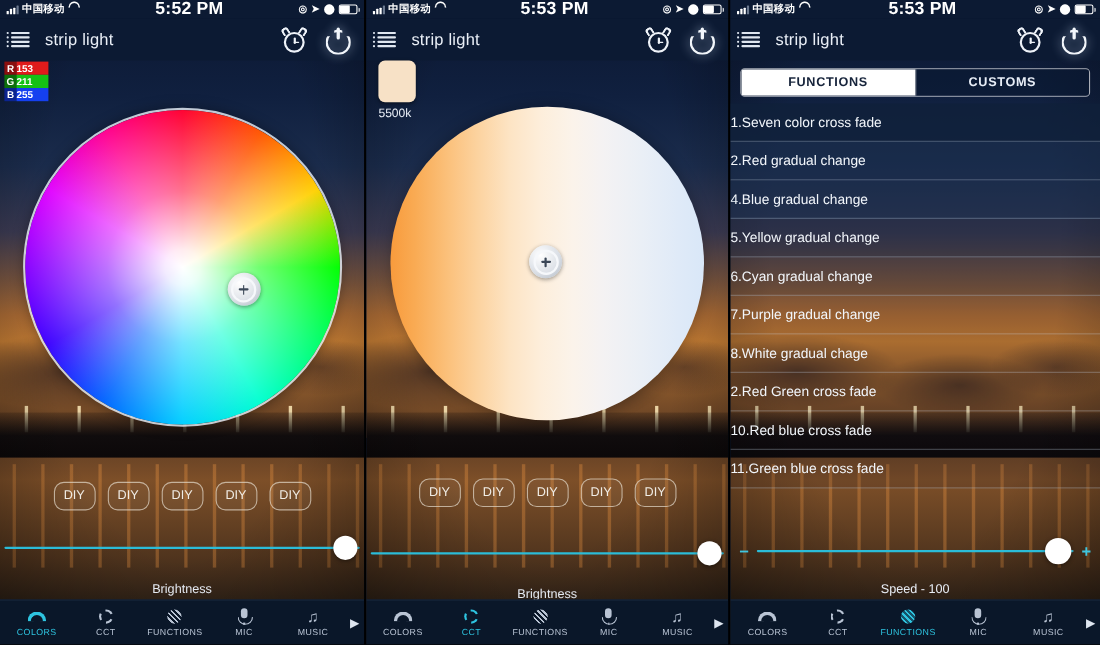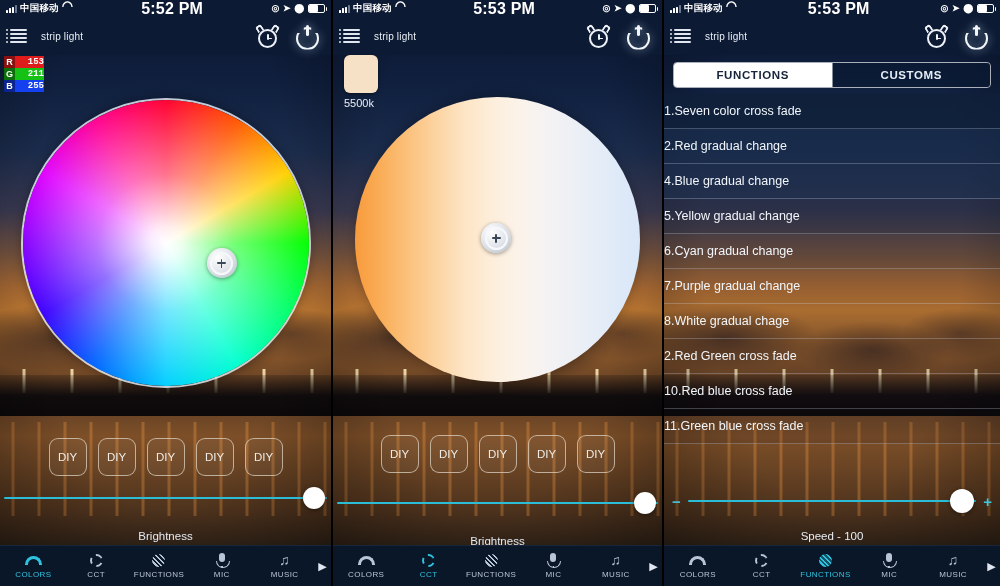--- a/index.html
+++ b/index.html
@@ -80,21 +80,21 @@
   .battery i { display:block; height:100%; background:#fff; border-radius:1px; }
 
   
   .header {
     position:relative; z-index:5; height:38px;
     background:#0c1a33; display:flex; align-items:center; padding:0 10px;
   }
   .hamburger { width:17px; height:14px; display:flex; flex-direction:column; justify-content:space-between; cursor:pointer; }
   .hamburger span { display:block; height:2.2px; background:#dfe6f0; border-radius:1px; position:relative; }
   .hamburger span::before { content:""; position:absolute; left:-4px; top:0; width:2.2px; height:2.2px; background:#dfe6f0; border-radius:50%; }
-  .title { margin-left:14px; color:#e9eef6; font-size:10px; font-weight:500; letter-spacing:.2px; }
+  .title { margin-left:14px; color:#e9eef6; font-size:15px; font-weight:500; letter-spacing:.2px; }
   .hdr-right { margin-left:auto; display:flex; align-items:center; gap:15px; }
   .alarm-ico { width:23px; height:23px; position:relative; cursor:pointer; }
   .alarm-ico .face {
     position:absolute; left:2px; top:4px; width:19px; height:19px;
     border:2px solid #eef2f8; border-radius:50%;
   }
   .alarm-ico .bell-l, .alarm-ico .bell-r {
     position:absolute; top:0px; width:7px; height:7px;
     border:2px solid #eef2f8; border-radius:50% 50% 0 0; border-bottom:none;
   }
@@ -108,21 +108,21 @@
     position:absolute; left:2px; top:4px; width:23px; height:23px;
     border:2.6px solid #f2f6fb; border-radius:50%;
     clip-path:polygon(0 28%, 34% 28%, 34% 0, 66% 0, 66% 28%, 100% 28%, 100% 100%, 0 100%);
   }
   .power-ico .stem { position:absolute; left:12.2px; top:2px; width:2.6px; height:11px; background:#f2f6fb; border-radius:2px; }
 
   
   .rgb-chips { position:absolute; z-index:5; left:4px; top:56px; width:40px; }
   .chip { display:flex; align-items:center; height:12px; font-size:9px; font-weight:bold; color:#fff; }
   .chip .k { width:11px; text-align:center; background:rgba(0,0,0,.35); line-height:12px; }
-  .chip .v { flex:1; text-align:right; line-height:12px;font-family:Liberation Mono, monospace; }
+  .chip .v { flex:1; text-align:left; line-height:12px; }
   .chip.r .v { background:#e01b1b; } .chip.r .k { color:#fff; background:#8a0f0f; }
   .chip.g .v { background:#15c115; } .chip.g .k { color:#fff; background:#0b6e0b; }
   .chip.b .v { background:#1540f0; } .chip.b .k { color:#fff; background:#0b2490; }
 
   
   .wheel-wrap { position:absolute; z-index:4; left:0; right:0; display:flex; justify-content:center; }
   .wheel {
     width:290px; height:290px; border-radius:50%;
     border:2px solid rgba(225,232,240,.85);
     position:relative;
@@ -170,21 +170,21 @@
     background:#f7e1c6; box-shadow:0 1px 3px rgba(0,0,0,.4);
   }
   .cct-label { position:absolute; z-index:5; left:11px; top:97px; color:#e9eef6; font-size:11px; }
 
   
   .diy-row {
     position:absolute; z-index:5; left:0; right:0;
     display:flex; justify-content:center; gap:11px;
   }
   .diy {
-    width:38px; height:38px; border-radius:9px;
+    width:38px; height:26px; border-radius:9px;
     border:1.4px solid rgba(225,215,200,.72);
     background:rgba(255,255,255,.04);
     color:#f0ece5; font-size:11.5px; font-weight:500;
     display:flex; align-items:center; justify-content:center; cursor:pointer;
   }
 
   
   .slider-zone { position:absolute; z-index:5; left:0; right:0; }
   .track-row { position:relative; height:22px; display:flex; align-items:center; padding:0 4px; }
   .track { flex:1; height:2.4px; background:#2bbcd8; border-radius:2px; }

